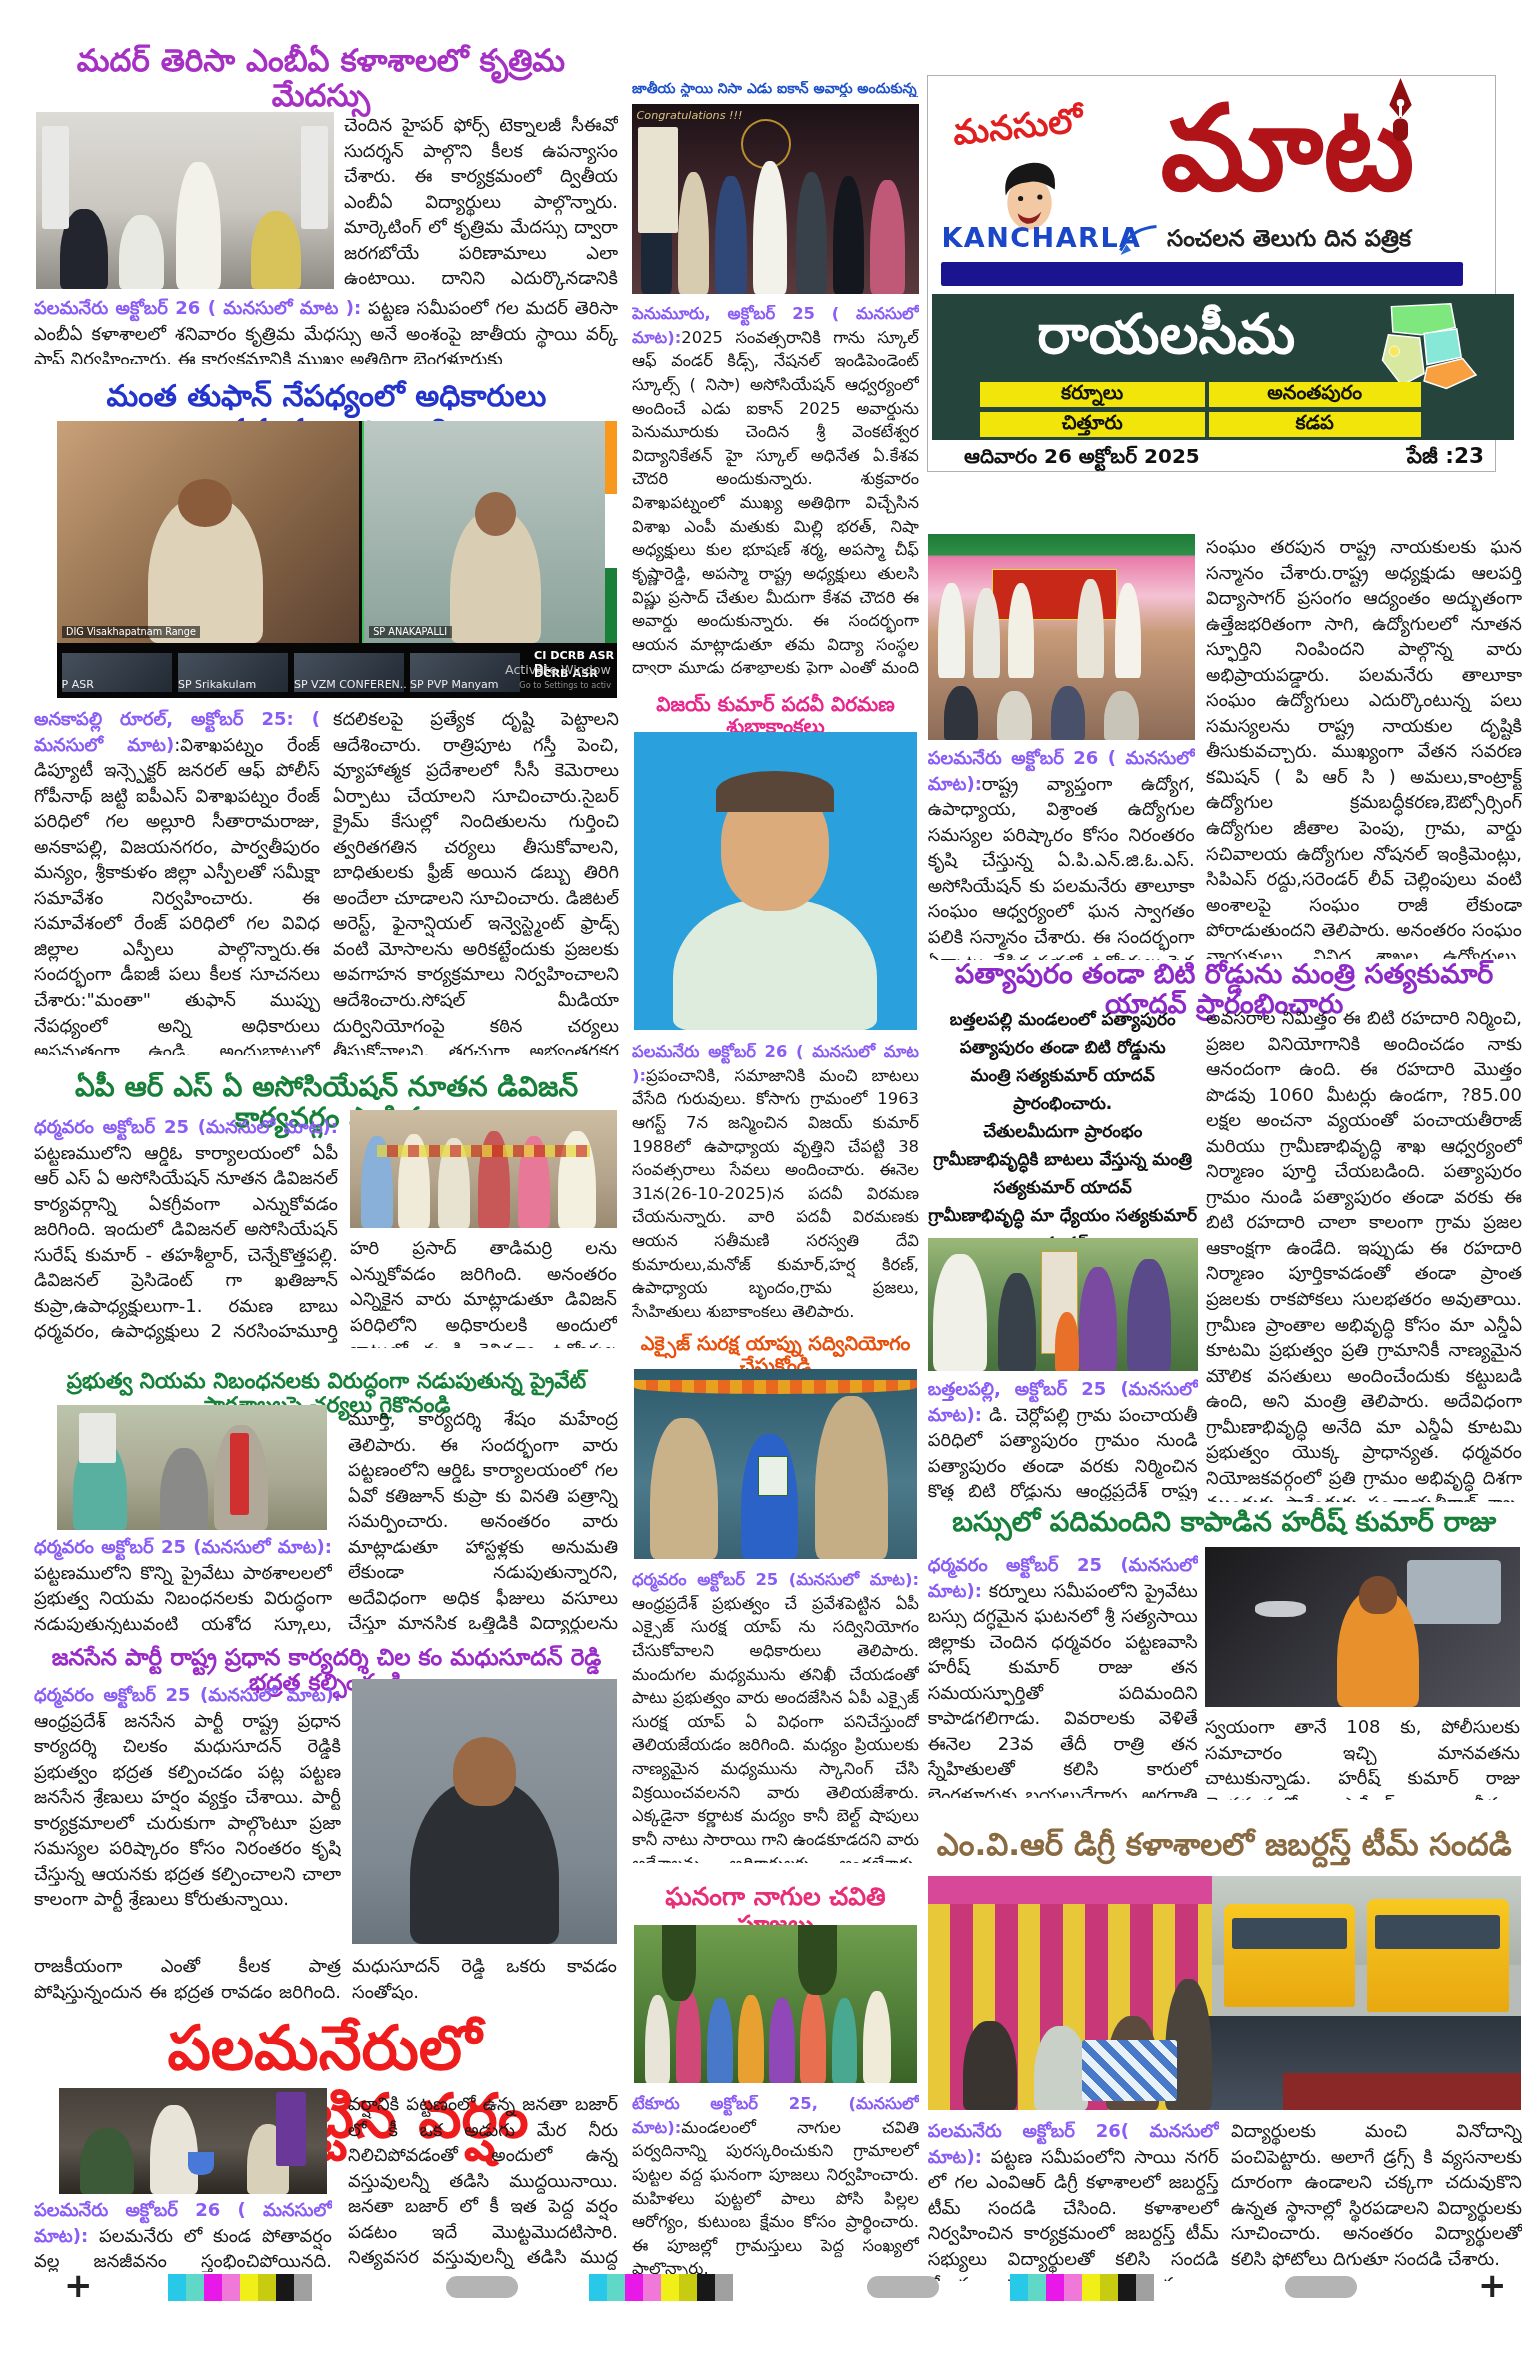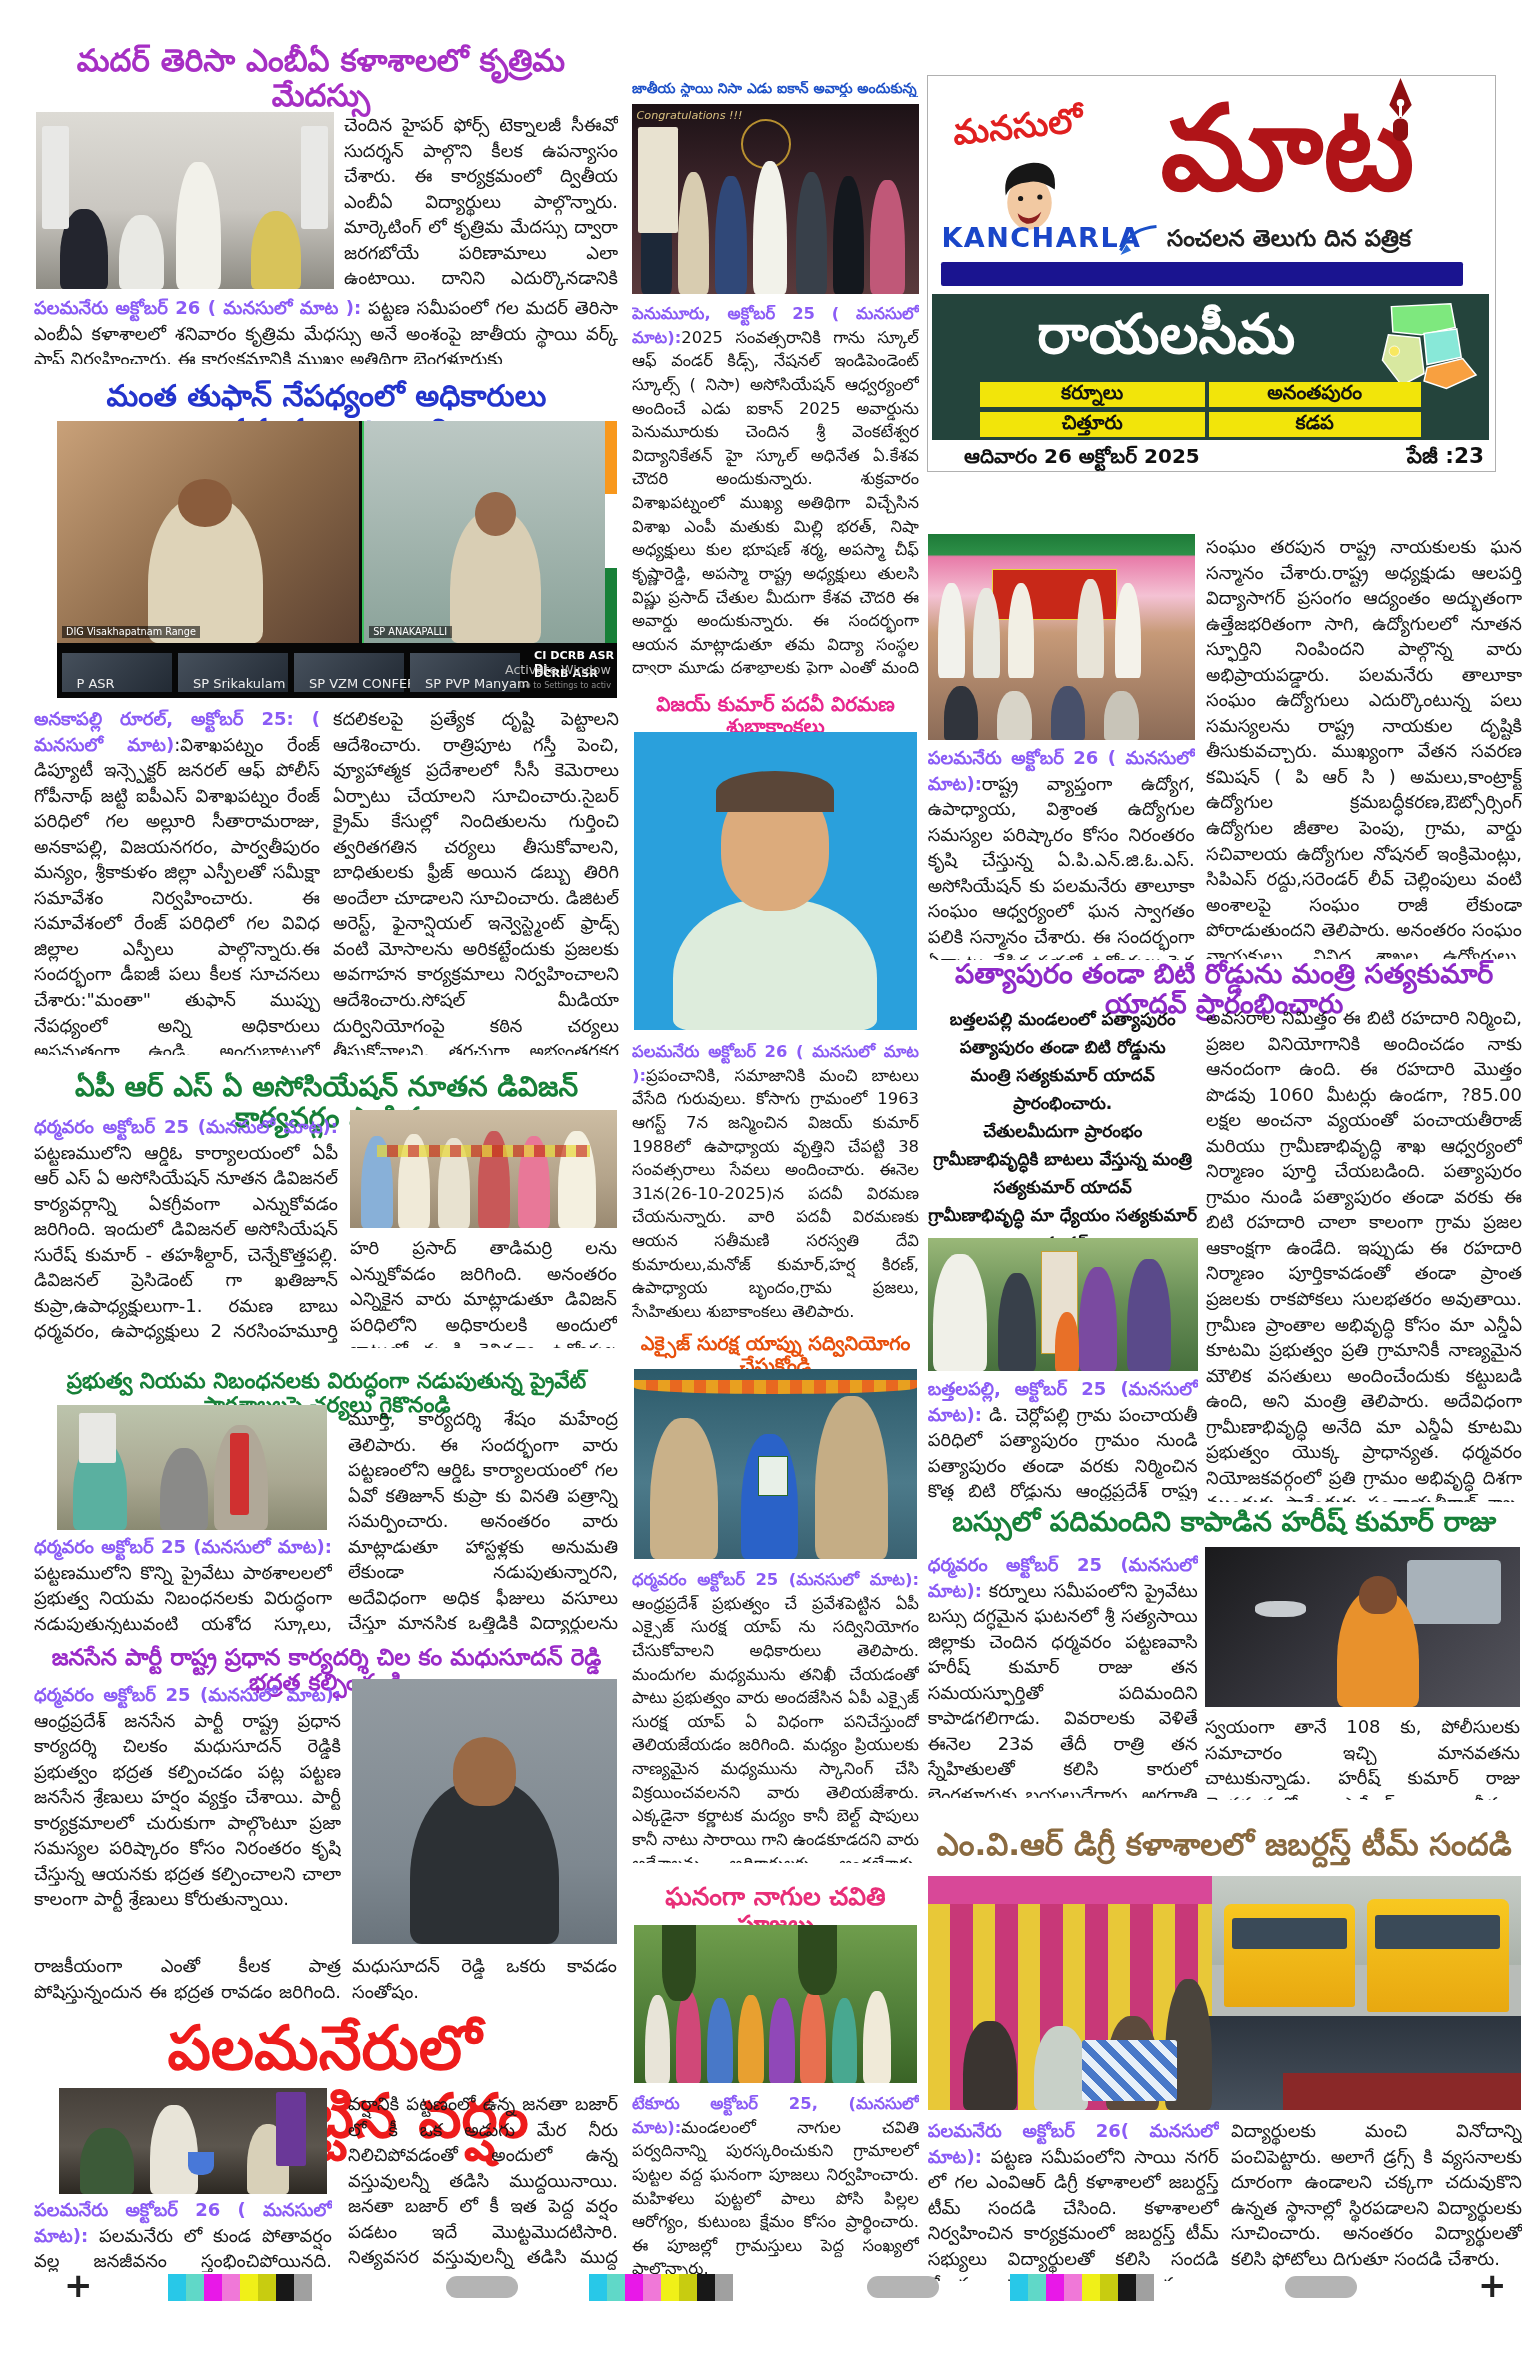--- a/index.html
+++ b/index.html
@@ -10,21 +10,21 @@
   .bt{font-size:18px;line-height:1.42;text-align:justify;color:#171717;overflow:hidden;}
   .btm{font-size:16.4px;line-height:1.44;text-align:justify;color:#171717;overflow:hidden;}
   .dl{font-weight:bold;color:#8b5cf6;}
   .photo{position:absolute;overflow:hidden;}
   .fg{position:absolute;bottom:0;border-radius:45% 45% 8% 8%/60% 60% 8% 8%;}
   .subh{font-weight:bold;text-align:center;color:#111;font-size:17px;line-height:1.65;}
   .cellY{position:absolute;background:#f2e50a;color:#111;font-weight:bold;font-size:19.4px;
          display:flex;align-items:center;justify-content:center;}
   .vclabel{position:absolute;color:#fff;background:rgba(0,0,0,.55);font-size:9.7px;padding:0.7px 4.5px;}
   .thumb{position:absolute;bottom:6px;height:39px;width:110px;background:linear-gradient(135deg,#46505c,#222a34);}
-  .tlab{position:absolute;left:15px;bottom:1.5px;color:#eee;font-size:13px;white-space:nowrap;}
+  .tlab{position:absolute;left:0;bottom:1.5px;color:#eee;font-size:11px;white-space:nowrap;}
   .mark-seg{display:inline-block;height:27px;}
   .capsule{position:absolute;height:22.4px;border-radius:11.2px;background:#b4b4b4;}
   .cross{position:absolute;font-size:34px;color:#222;font-weight:bold;line-height:27px;}
 </style>
 </head>
 <body>
 
 <div class="page">
 
   <div class="abs" style="left:0;top:0;width:626px;height:369px;">
@@ -237,21 +237,21 @@
       <rect x="12" y="54" width="20" height="30" rx="9" fill="#8e0f12"></rect>
     </svg>
     <div class="abs" style="left:13.4px;top:146px;font-size:27px;font-weight:bold;color:#1a46c8;letter-spacing:1.5px;">KANCHARLA</div>
     <svg class="abs" style="left:188px;top:146px;" width="45" height="33" viewBox="0 0 60 44">
       <path d="M6 38 C18 14 34 8 54 6" stroke="#1a50c8" stroke-width="4" fill="none"></path>
       <path d="M6 44 L14 30 L20 38 Z" fill="#2a6ad8"></path>
     </svg>
     <div class="abs" style="left:239px;top:149px;font-size:23px;font-weight:bold;color:#222;">సంచలన తెలుగు దిన పత్రిక</div>
     <div class="abs" style="left:12.7px;top:186px;width:522px;height:24px;background:#1a1490;border-radius:2.2px;"></div>
 
-    <div class="abs" style="left:3.7px;top:218px;width:557px;height:146px;background:#24443c;">
+    <div class="abs" style="left:3.7px;top:218px;width:557px;height:146px;background:#24443c;padding-left:25px;">
       <div class="abs" style="left:37px;top:7.5px;width:395px;text-align:center;font-size:55px;font-weight:bold;color:#ffffff;">రాయలసీమ</div>
       <svg class="abs" style="left:446px;top:7.5px;" width="104" height="88" viewBox="0 0 140 118">
         <polygon points="18,6 98,2 104,34 58,44 20,40" fill="#7ee87e" stroke="#fff" stroke-width="2"></polygon>
         <polygon points="14,44 56,48 62,96 32,112 6,78" fill="#d8e8a0" stroke="#fff" stroke-width="2"></polygon>
         <polygon points="62,42 106,36 112,74 66,84" fill="#88e8d8" stroke="#fff" stroke-width="2"></polygon>
         <polygon points="66,88 114,76 132,98 92,116 62,106" fill="#f8a040" stroke="#fff" stroke-width="2"></polygon>
         <circle cx="22" cy="66" r="7" fill="#f8e860" stroke="#fff"></circle>
       </svg>
       <div class="cellY" style="left:48px;top:88px;width:225px;height:25px;">కర్నూలు</div>
       <div class="cellY" style="left:277px;top:88px;width:212px;height:25px;">అనంతపురం</div>

